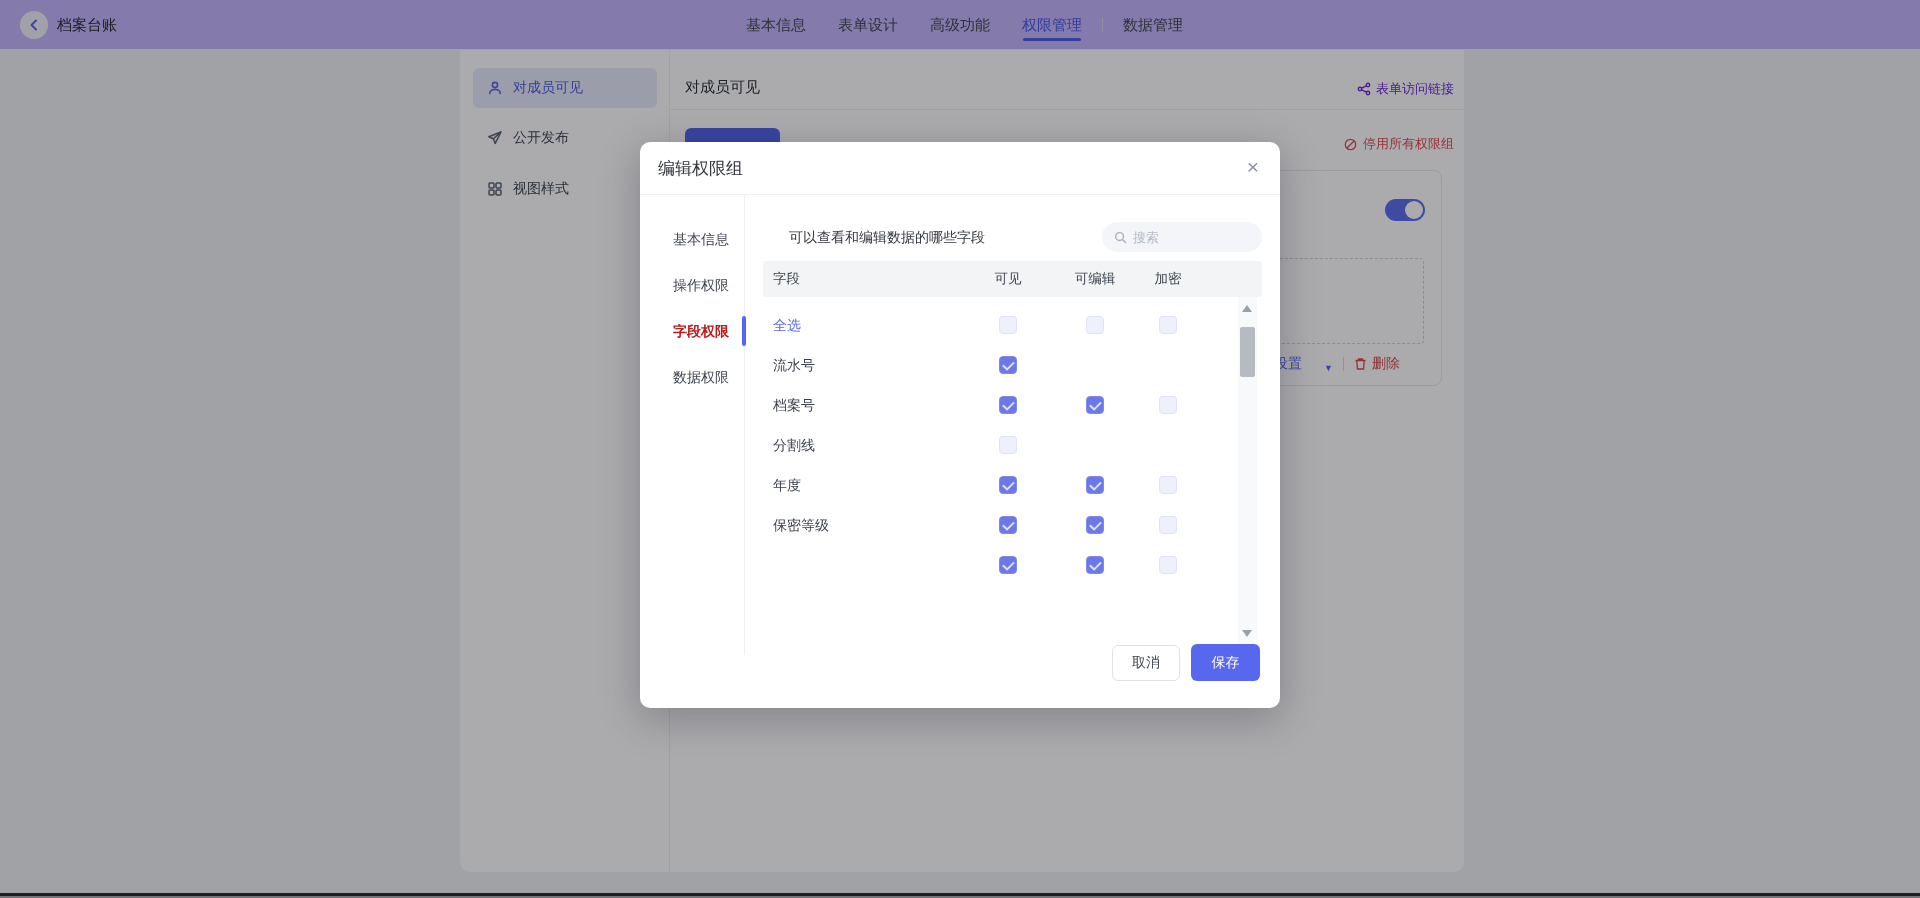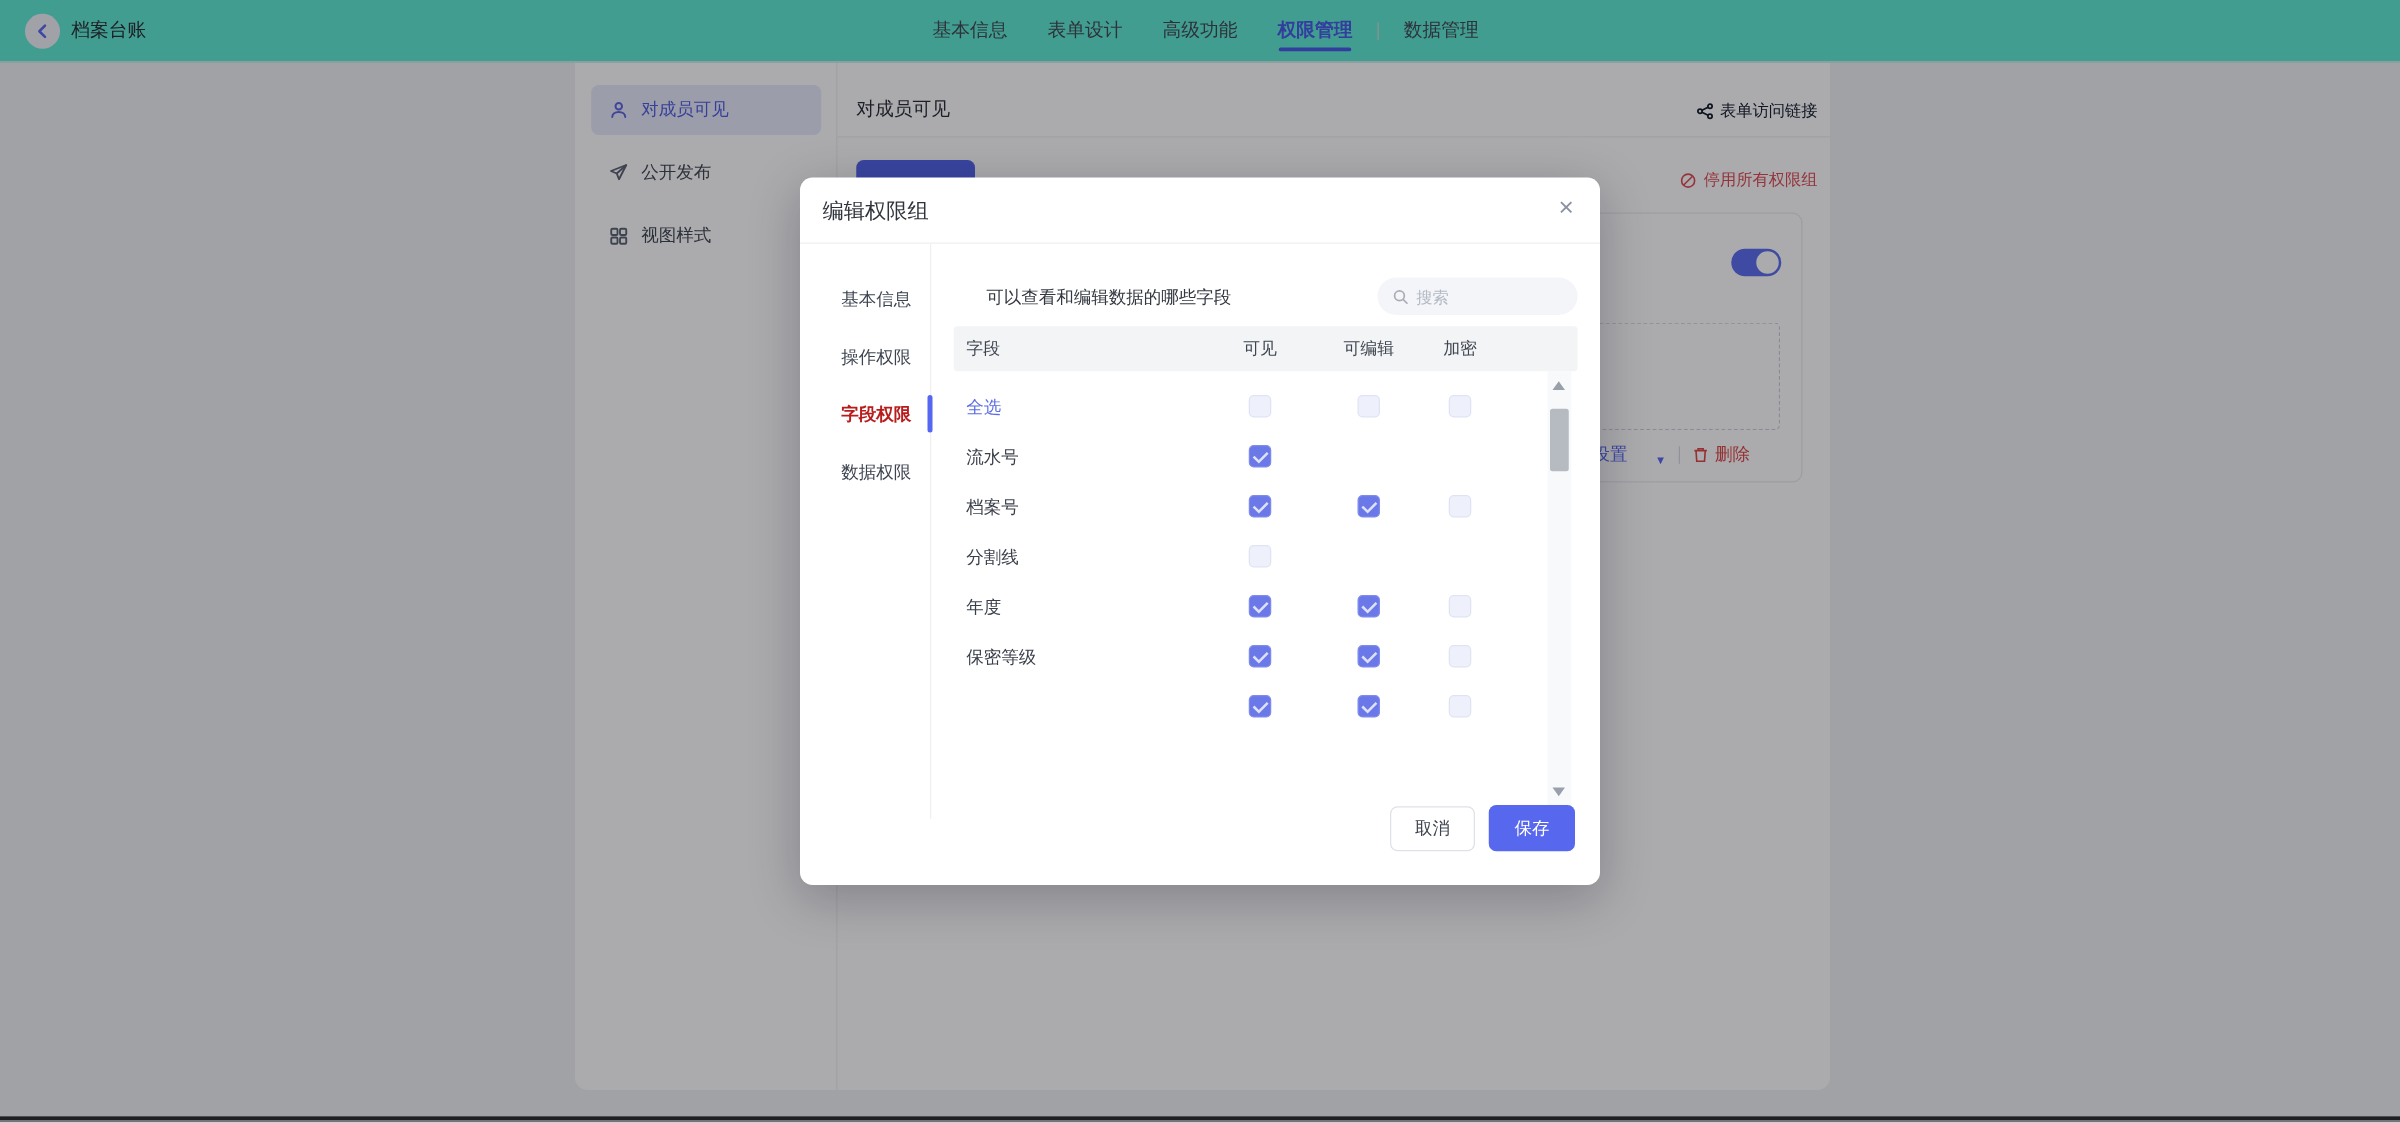--- a/index.html
+++ b/index.html
@@ -1,41 +1,41 @@
 <!DOCTYPE html>
 <html><head>
 <meta charset="utf-8">
 <style>
   * { margin:0; padding:0; box-sizing:border-box; }
   html,body { background:#e9eaed; }
   body { font-family:"Liberation Sans","DejaVu Sans",sans-serif; }
   #stage { position:relative; width:1920px; height:898px; overflow:hidden; background:#f0f1f4; }
 
   
-  .topbar { position:absolute; left:0; top:0; width:1920px; height:50px; background:#5eead4; border-bottom:1px solid #eef0f2; z-index:10; }
+  .topbar { position:absolute; left:0; top:0; width:1920px; height:50px; background:#c4b5fd; border-bottom:1px solid #eef0f2; z-index:10; }
   .back-btn { position:absolute; left:20px; top:11px; width:28px; height:28px; border-radius:50%; background:#eef1f6; display:flex; align-items:center; justify-content:center; cursor:pointer; }
   .back-btn svg { display:block; }
   .page-title { position:absolute; left:57px; top:0; line-height:50px; font-size:15px; font-weight:500; color:#262a33; }
   .nav { position:absolute; left:730px; top:0; height:50px; display:flex; align-items:center; }
   .nav-tab { position:relative; margin:0 16px; height:50px; line-height:50px; font-size:15px; color:#3f4550; cursor:pointer; white-space:nowrap; }
-  .nav-tab.active { color:#4656e8; font-weight:700; }
+  .nav-tab.active { color:#4656e8; font-weight:400; }
   .nav-tab.active::after { content:''; position:absolute; left:1px; right:1px; bottom:9px; height:3px; border-radius:2px; background:#4656e8; }
   .nav-divider { width:1px; height:14px; background:#d4d6dc; margin:0 4px; }
 
   
   .panel { position:absolute; left:460px; top:50px; width:1004px; height:822px; background:#fff; border-radius:0 0 10px 10px; z-index:5; }
   .side { position:absolute; left:0; top:0; width:210px; height:822px; border-right:1px solid #eef0f2; }
   .side-item { position:absolute; left:13px; width:184px; height:40px; border-radius:6px; display:flex; align-items:center; padding-left:14px; gap:10px; font-size:14px; color:#3d4450; cursor:pointer; }
   .side-item svg { flex:0 0 auto; color:#596070; }
   .side-item.active { background:#e7eafb; color:#4c5ae0; font-weight:500; }
   .side-item.active svg { color:#5a64e0; }
 
   .main-heading { position:absolute; left:225px; top:28px; font-size:15px; font-weight:500; color:#262a33; }
   .main-divider { position:absolute; left:210px; top:59px; width:794px; height:1px; background:#eef0f2; }
-  .form-link { position:absolute; right:10px; top:30px; display:flex; align-items:center; gap:5px; font-size:13px; color:#0f172a; cursor:pointer; }
+  .form-link { position:absolute; right:10px; top:30px; display:flex; align-items:center; gap:5px; font-size:13px; color:#6d28d9; cursor:pointer; }
   .add-btn { position:absolute; left:225px; top:78px; width:95px; height:37px; background:#5163ea; border:none; border-radius:6px; cursor:pointer; }
   .disable-link { position:absolute; right:10px; top:85px; display:flex; align-items:center; gap:6px; font-size:13px; color:#dd4853; cursor:pointer; }
 
   .perm-card { position:absolute; left:226px; top:120px; width:756px; height:216px; border:1px solid #e9eaef; border-radius:8px; }
   .toggle { position:absolute; left:698px; top:28px; width:40px; height:22px; border-radius:11px; background:#5a6bee; cursor:pointer; }
   .toggle .knob { position:absolute; right:2px; top:2px; width:18px; height:18px; border-radius:50%; background:#fff; }
   .dashed-box { position:absolute; left:18px; top:87px; width:719px; height:86px; border:1px dashed #ccd0da; border-radius:4px; cursor:pointer; }
   .card-actions { position:absolute; left:0; top:183px; width:740px; height:20px; display:flex; align-items:center; justify-content:flex-end; gap:10px; font-size:14px; }
   .other-settings { display:flex; align-items:flex-end; gap:22px; color:#5566f0; cursor:pointer; }
   .caret { font-size:9px; color:#5566f0; }

